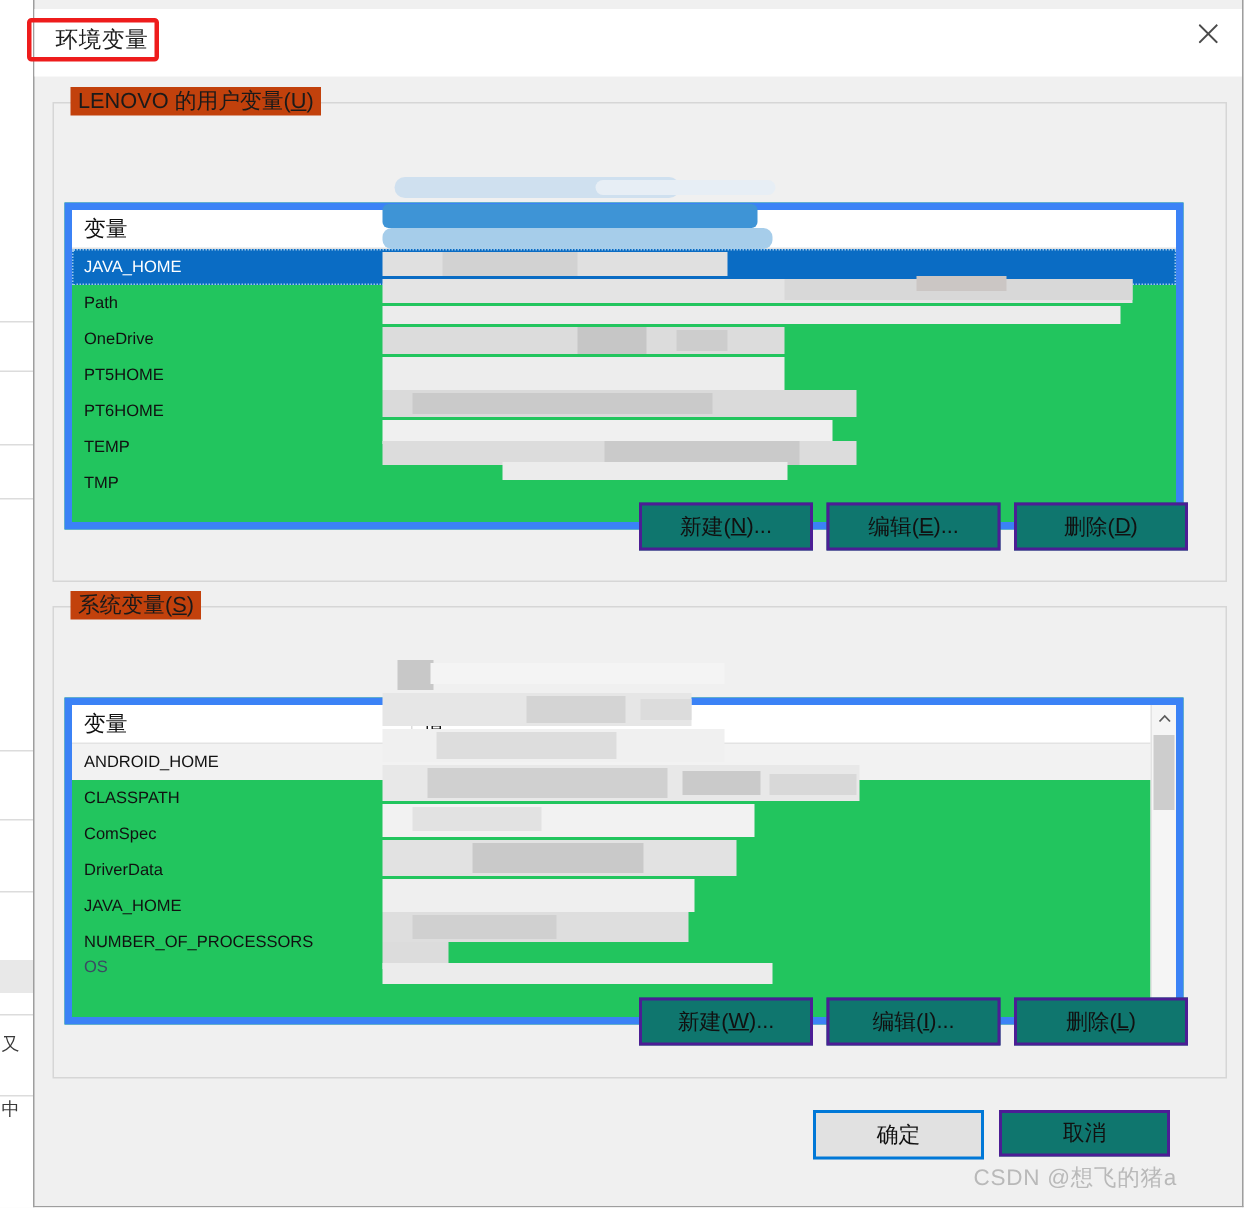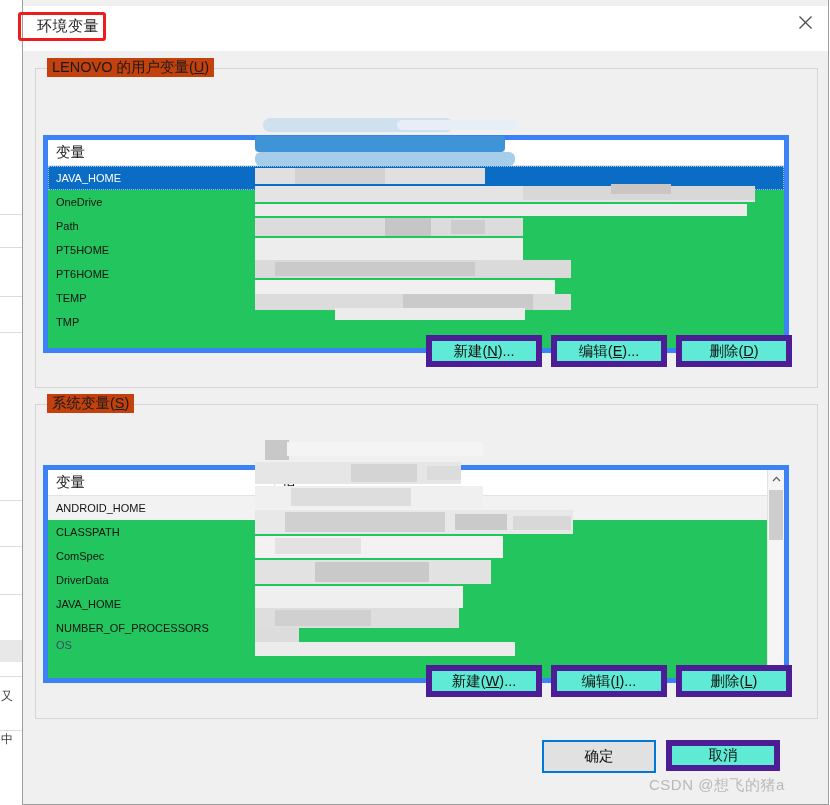--- a/index.html
+++ b/index.html
@@ -179,22 +179,22 @@
   }
   .redact b {
     position: absolute;
     display: block;
   }
 
   
   .btn {
     position: absolute;
     height: 32px;
-    background: #5eead4;
-    border: 6px solid #4c1d95;
+    background: #0f766e;
+    border: 2px solid #4c1d95;
     box-sizing: border-box;
     font-size: 14.5px;
     color: #111;
     display: flex;
     align-items: center;
     justify-content: center;
     cursor: default;
     font-family: "Liberation Sans", "DejaVu Sans", sans-serif;
   }
   .btn.default {
@@ -285,24 +285,24 @@
         <div class="lv-col-divider"></div>
         <div class="lv-col-var">变量</div>
         <div class="lv-col-val">值</div>
       </div>
 
       <div class="lv-rows">
         <div class="lv-row selected">
           <span class="name">JAVA_HOME</span>
         </div>
         <div class="lv-row">
+          <span class="name">Path</span>
+        </div>
+        <div class="lv-row">
           <span class="name">OneDrive</span>
-        </div>
-        <div class="lv-row">
-          <span class="name">Path</span>
         </div>
         <div class="lv-row">
           <span class="name">PT5HOME</span>
         </div>
         <div class="lv-row">
           <span class="name">PT6HOME</span>
         </div>
         <div class="lv-row">
           <span class="name">TEMP</span>
         </div>

